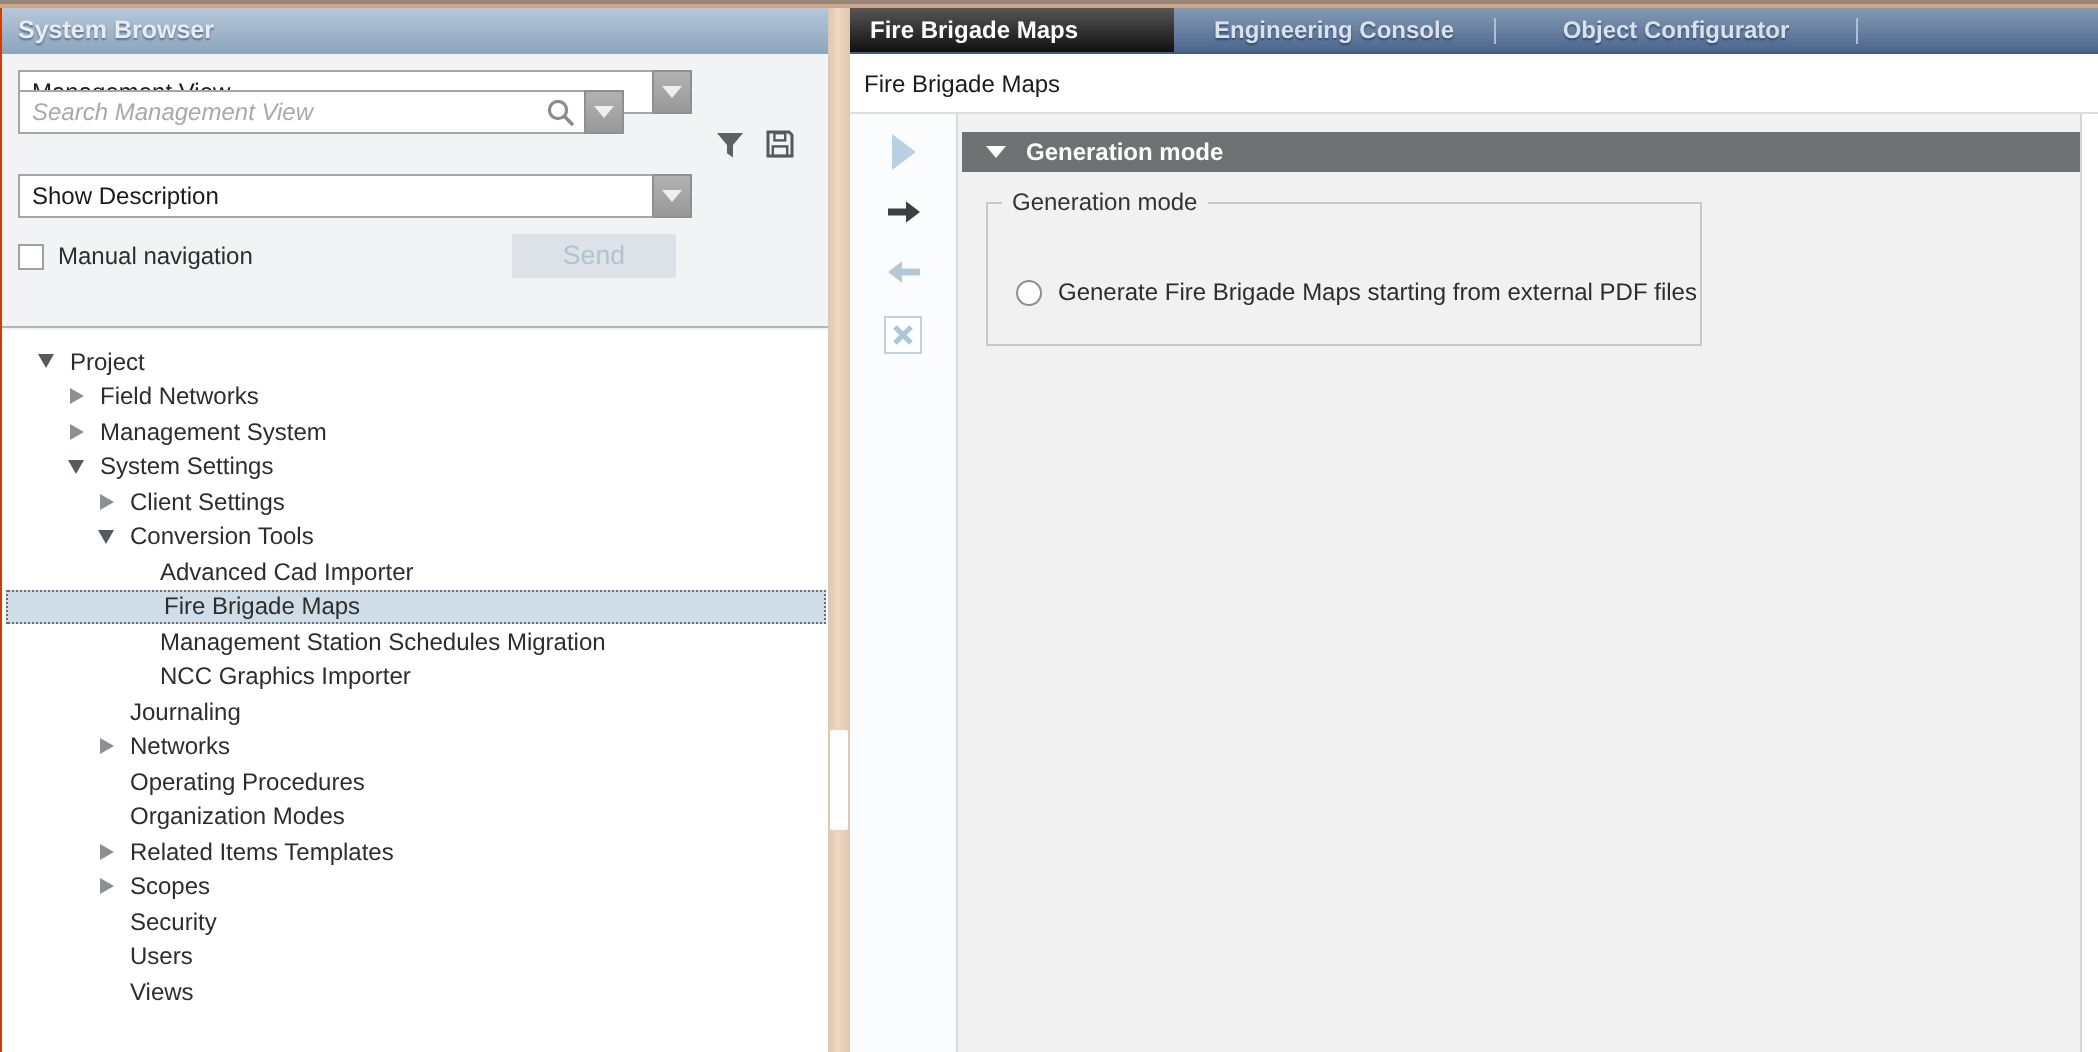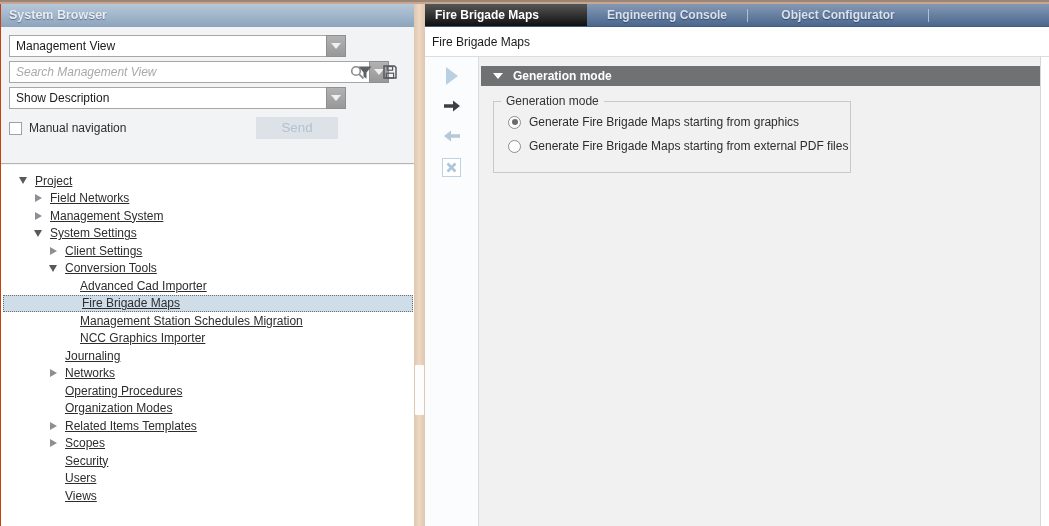--- a/index.html
+++ b/index.html
@@ -28,21 +28,21 @@
   .dd-tri { width:0; height:0; border-left:5px solid transparent; border-right:5px solid transparent;
     border-top:6px solid #efefef; }
   .tool-ico { position:absolute; display:flex; align-items:center; justify-content:center; }
   .checkbox { position:absolute; left:8px; top:95px; width:13px; height:13px; background:#fff; border:1px solid #a0a0a0; }
   .cb-label { position:absolute; left:28px; top:94px; color:#2d2d2d; }
   .send-btn { position:absolute; left:255px; top:90px; width:82px; height:22px; background:#dce2e8;
     color:#b3c2cf; border:none; text-align:center; line-height:22px; }
   .tree { position:absolute; left:0; top:161px; width:414px; height:361px; background:#fff; padding-top:7px; overflow:hidden; }
   .trow { height:17.5px; display:flex; align-items:center; }
   .trow .texp { width:16px; display:flex; align-items:center; justify-content:center; flex:none; }
-  .trow .tlabel { margin-left:4px; white-space:nowrap;text-decoration:underline; }
+  .trow .tlabel { margin-left:4px; white-space:nowrap; }
   .tri-col { width:0; height:0; border-left:7px solid #8b9095; border-top:4.5px solid transparent; border-bottom:4.5px solid transparent; }
   .tri-exp { width:0; height:0; border-top:7px solid #565a5e; border-left:4.5px solid transparent; border-right:4.5px solid transparent; }
   .lvl0 { padding-left:14px; } .lvl1 { padding-left:29px; } .lvl2 { padding-left:44px; } .lvl3 { padding-left:59px; }
   .trow.selected { background:#cfdde9; outline:1px dotted #6e6e6e; outline-offset:-1px; margin:0 2px; }
 
   
   .splitter { position:absolute; left:414px; top:4px; width:11px; height:522px;
     background:linear-gradient(90deg,#dfc6b0,#eed8c3 45%,#dfc6b0); }
   .splitter .thumb { position:absolute; left:1px; top:361px; width:9px; height:50px; background:#fdfdfd; border-radius:1px; }
 
@@ -87,21 +87,21 @@
 
       <div class="combo" style="left:8px;top:8px;width:337px;">
         <div class="field">
           <span class="ftext">Management View</span>
         </div>
         <div class="dd">
           <span class="dd-tri"></span>
         </div>
       </div>
 
-      <div class="combo" style="left:8px;top:34px;width:380px;">
+      <div class="combo" style="left:8px;top:18px;width:303px;">
         <div class="field">
           <input type="text" placeholder="Search Management View" style="">
           <svg width="15" height="15" viewBox="0 0 15 15">
             <circle cx="6" cy="6" r="4.3" fill="none" stroke="#8c8c8c" stroke-width="1.6"></circle>
             <line x1="9.3" y1="9.3" x2="13.5" y2="13.5" stroke="#8c8c8c" stroke-width="1.8"></line>
           </svg>
         </div>
         <div class="dd">
           <span class="dd-tri"></span>
         </div>
@@ -273,24 +273,20 @@
         </div>
       </div>
 
       <div class="content-main">
         <div class="section-bar">
           <span class="sb-tri"></span>
           <span class="slabel">Generation mode</span>
         </div>
         <div class="groupbox">
           <span class="gb-legend">Generation mode</span>
-        <div class="radio-row" style="top: 13px;">
-              <span class="radio sel"></span>
-              <span>Generate Fire Brigade Maps starting from graphics</span>
-            </div>
             <div class="radio-row" style="top: 37px;">
               <span class="radio"></span>
               <span>Generate Fire Brigade Maps starting from external PDF files</span>
             </div>
           </div>
       </div>
 
       <div class="right-strip"></div>
     </div>
   </div>

